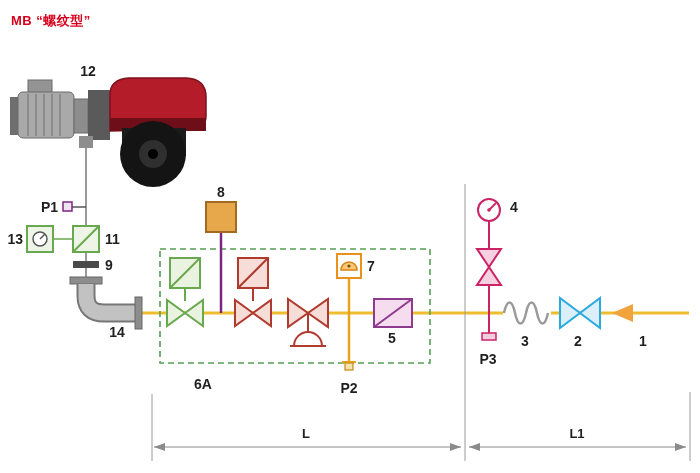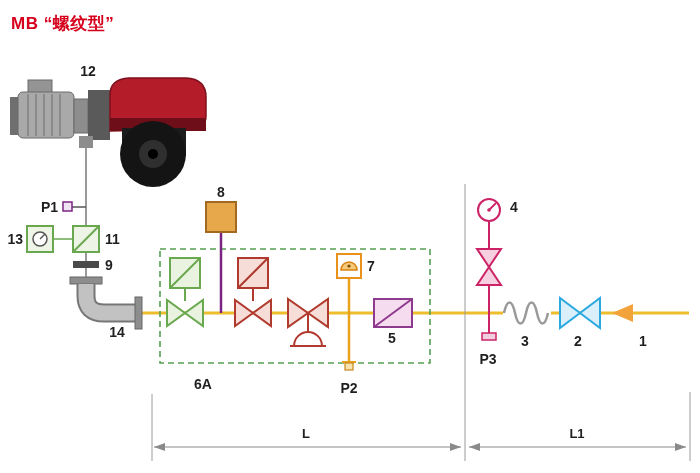--- a/index.html
+++ b/index.html
@@ -2,21 +2,21 @@
 <html><head>
 <meta charset="utf-8">
 <style>
   html,body{margin:0;padding:0;background:#fff;}
   .canvas{
     position:relative;width:700px;height:473px;background:#ffffff;
     font-family:"Liberation Sans",sans-serif;overflow:hidden;
   }
   .page-title{
     position:absolute;left:11px;top:12px;
-    font-size:17px;font-weight:bold;color:#d6001c;letter-spacing:.5px;
+    font-size:13px;font-weight:bold;color:#d6001c;letter-spacing:.5px;
   }
   svg{position:absolute;left:0;top:0;}
   .num{font-family:"Liberation Sans",sans-serif;font-size:14px;font-weight:600;fill:#1f1f1f;}
   .dim{font-family:"Liberation Sans",sans-serif;font-size:13px;font-weight:600;fill:#1f1f1f;}
 </style>
 </head>
 <body>
 
 <div class="canvas">
 

